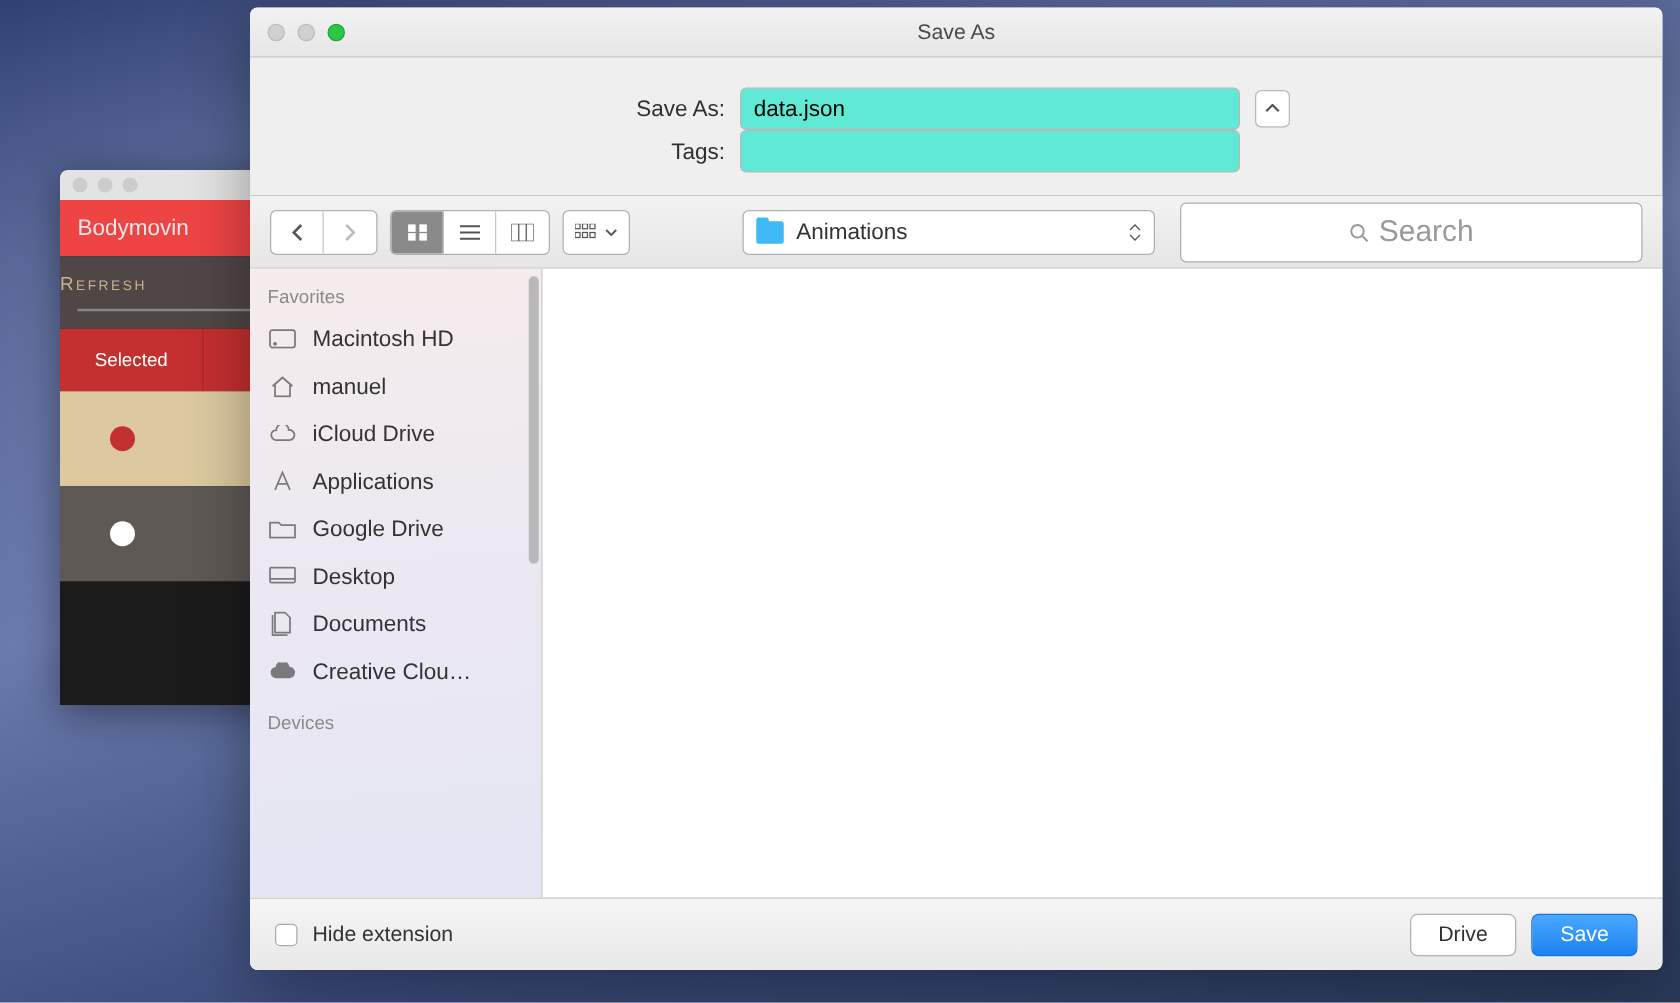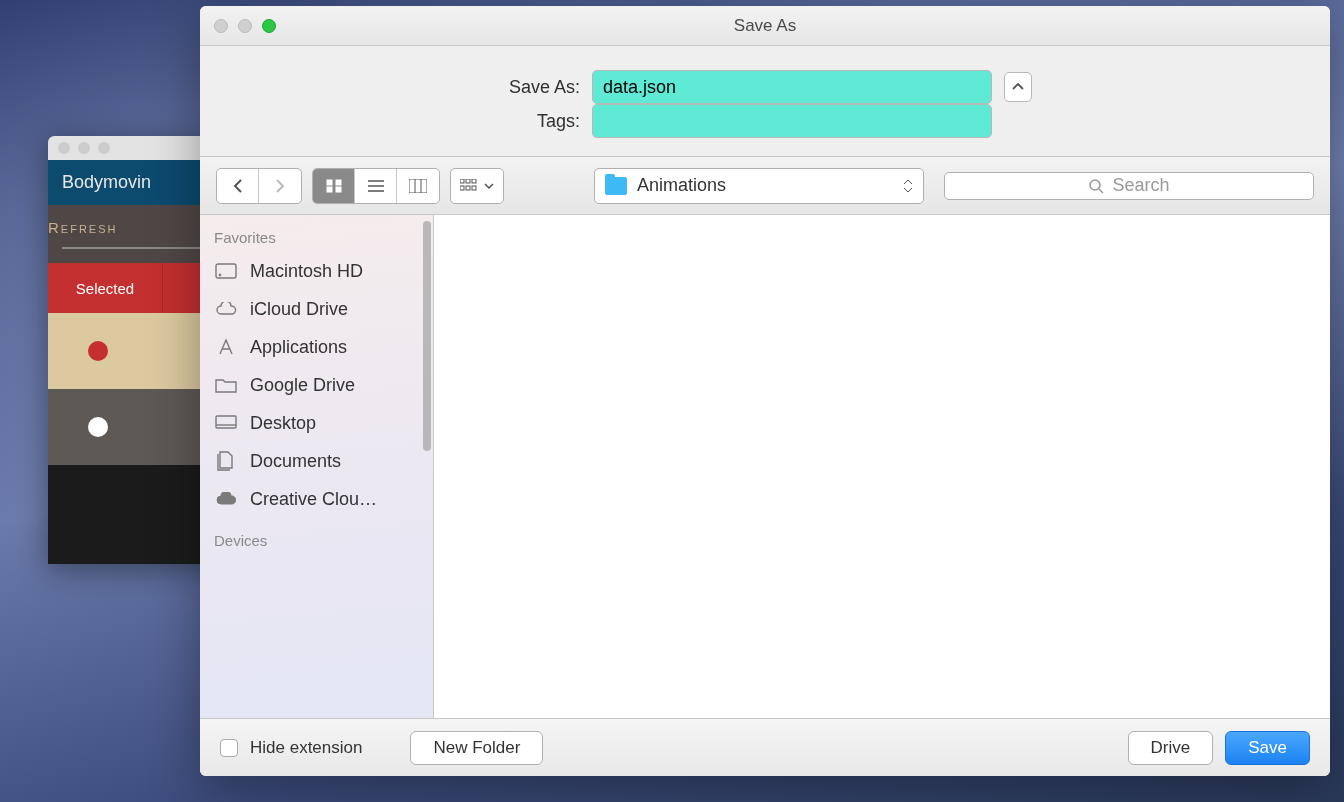--- a/index.html
+++ b/index.html
@@ -28,21 +28,21 @@
   box-shadow: 0 6px 30px rgba(0,0,0,0.4);
   overflow: hidden;
 }
 .bm-titlebar {
   height: 24px;
   background: #e3e3e3;
   display: flex; align-items: center;
   padding-left: 10px; gap: 8px;
 }
 .bm-titlebar .dot { width: 12px; height: 12px; border-radius: 50%; background: #ccc; }
-.bm-header { background: #0c4a6e; color: #e8e8e8; padding: 12px 14px; display: flex; justify-content: space-between; align-items: center; font-size: 18px; }
+.bm-header { background: #ef4444; color: #e8e8e8; padding: 12px 14px; display: flex; justify-content: space-between; align-items: center; font-size: 18px; }
 .bm-hamburger { width: 18px; height: 14px; display: flex; flex-direction: column; justify-content: space-between; }
 .bm-hamburger span { height: 2px; background: #ccc; }
 .bm-refresh-row { background: #4f4745; padding: 14px 0; text-align: left; }
 .bm-refresh { color: #c8b090; font-size: 15px; letter-spacing: 2px; font-variant: small-caps; }
 .bm-refresh-underline { height: 2px; background: #888; margin: 10px 14px 0; }
 .bm-columns { display: flex; background: #c42f2f; height: 50px; }
 .bm-columns div { flex: 1; color: #fff; font-size: 15px; display: flex; align-items: center; justify-content: center; border-right: 1px solid rgba(0,0,0,0.15); }
 .bm-row { height: 76px; display:flex; align-items:center; padding-left:40px; }
 .bm-row.tan { background: #dcc9a0; }
 .bm-row.gray { background: #5f5955; }
@@ -104,23 +104,23 @@
   flex: 0 0 330px; height: 36px;
   border: 1px solid #b0b0b0; border-radius: 5px; background: #fff;
   display: flex; align-items: center; padding: 0 10px; gap: 10px;
   cursor: pointer; margin-left: 80px;
 }
 .tb-folder-icon { width: 22px; height: 18px; background: #3fb9f5; border-radius: 2px; position: relative; }
 .tb-folder-icon::before { content:''; position:absolute; top:-3px; left:0; width:10px; height:4px; background:#3fb9f5; border-radius:2px 2px 0 0; }
 .tb-stepper { margin-left:auto; display:flex; flex-direction:column; gap:2px; }
 .tb-stepper svg { display:block; }
 .tb-search {
-  flex: 1; height: 28px; margin-left: 10px;
+  flex: 1; height: 48px; margin-left: 10px;
   border: 1px solid #b0b0b0; border-radius: 5px; background: #fff;
-  display: flex; align-items: center; justify-content: center; gap: 8px; color: #9a9a9a; font-size: 18px;
+  display: flex; align-items: center; justify-content: center; gap: 8px; color: #9a9a9a; font-size: 24px;
 }
 .sd-body { flex: 1; display: flex; background: #fff; overflow: hidden; }
 .sd-sidebar {
   width: 234px;
   background: linear-gradient(175deg, #f5ecec 0%, #ece8f2 50%, #e4e6f4 100%);
   border-right: 1px solid #c8c8c8;
   overflow-y: auto;
   position: relative;
 }
 .sd-sidebar-scrollbar {
@@ -292,20 +292,28 @@
         <span class="sd-item-icon">
             <svg width="22" height="16" viewBox="0 0 22 16">
               <rect x="1" y="1" width="20" height="14" rx="2" stroke="#7a7a7a" stroke-width="1.4"></rect>
               <circle cx="5" cy="12" r="1" fill="#7a7a7a"></circle>
             </svg>
           </span>
         <span>Macintosh HD</span>
       </div>
       <div class="sd-item">
         <span class="sd-item-icon">
+            <svg width="20" height="18" viewBox="0 0 20 18">
+              <path d="M2 9 L10 2 L18 9 M4 8 V17 H16 V8" stroke="#7a7a7a" stroke-width="1.4"></path>
+            </svg>
+          </span>
+        <span>manuel</span>
+      </div>
+      <div class="sd-item">
+        <span class="sd-item-icon">
             <svg width="22" height="14" viewBox="0 0 22 14">
               <path d="M6 12 A4 4 0 0 1 6 4 A5 5 0 0 1 16 4 A3.5 3.5 0 0 1 17 12 Z" stroke="#7a7a7a" stroke-width="1.4"></path>
             </svg>
           </span>
         <span>iCloud Drive</span>
       </div>
       <div class="sd-item">
         <span class="sd-item-icon">
             <svg width="20" height="18" viewBox="0 0 20 18">
               <path d="M4 16 L10 2 L16 16 M6 11 H14" stroke="#7a7a7a" stroke-width="1.4"></path>
@@ -349,23 +357,20 @@
 
       <div class="sd-section-label">Devices</div>
     </div>
     <div class="sd-content"></div>
   </div>
 
   <div class="sd-footer">
     <span class="sd-checkbox"></span>
     <span class="sd-footer-label">Hide extension</span>
     <div style="width:24px"></div>
-    <div class="sd-btn">
-        <span>New Folder</span>
-      </div>
     <div class="spacer"></div>
     <div class="sd-btn">
         <span>Drive</span>
       </div>
     <div class="sd-btn primary">
         <span>Save</span>
       </div>
   </div>
 </div>
 

